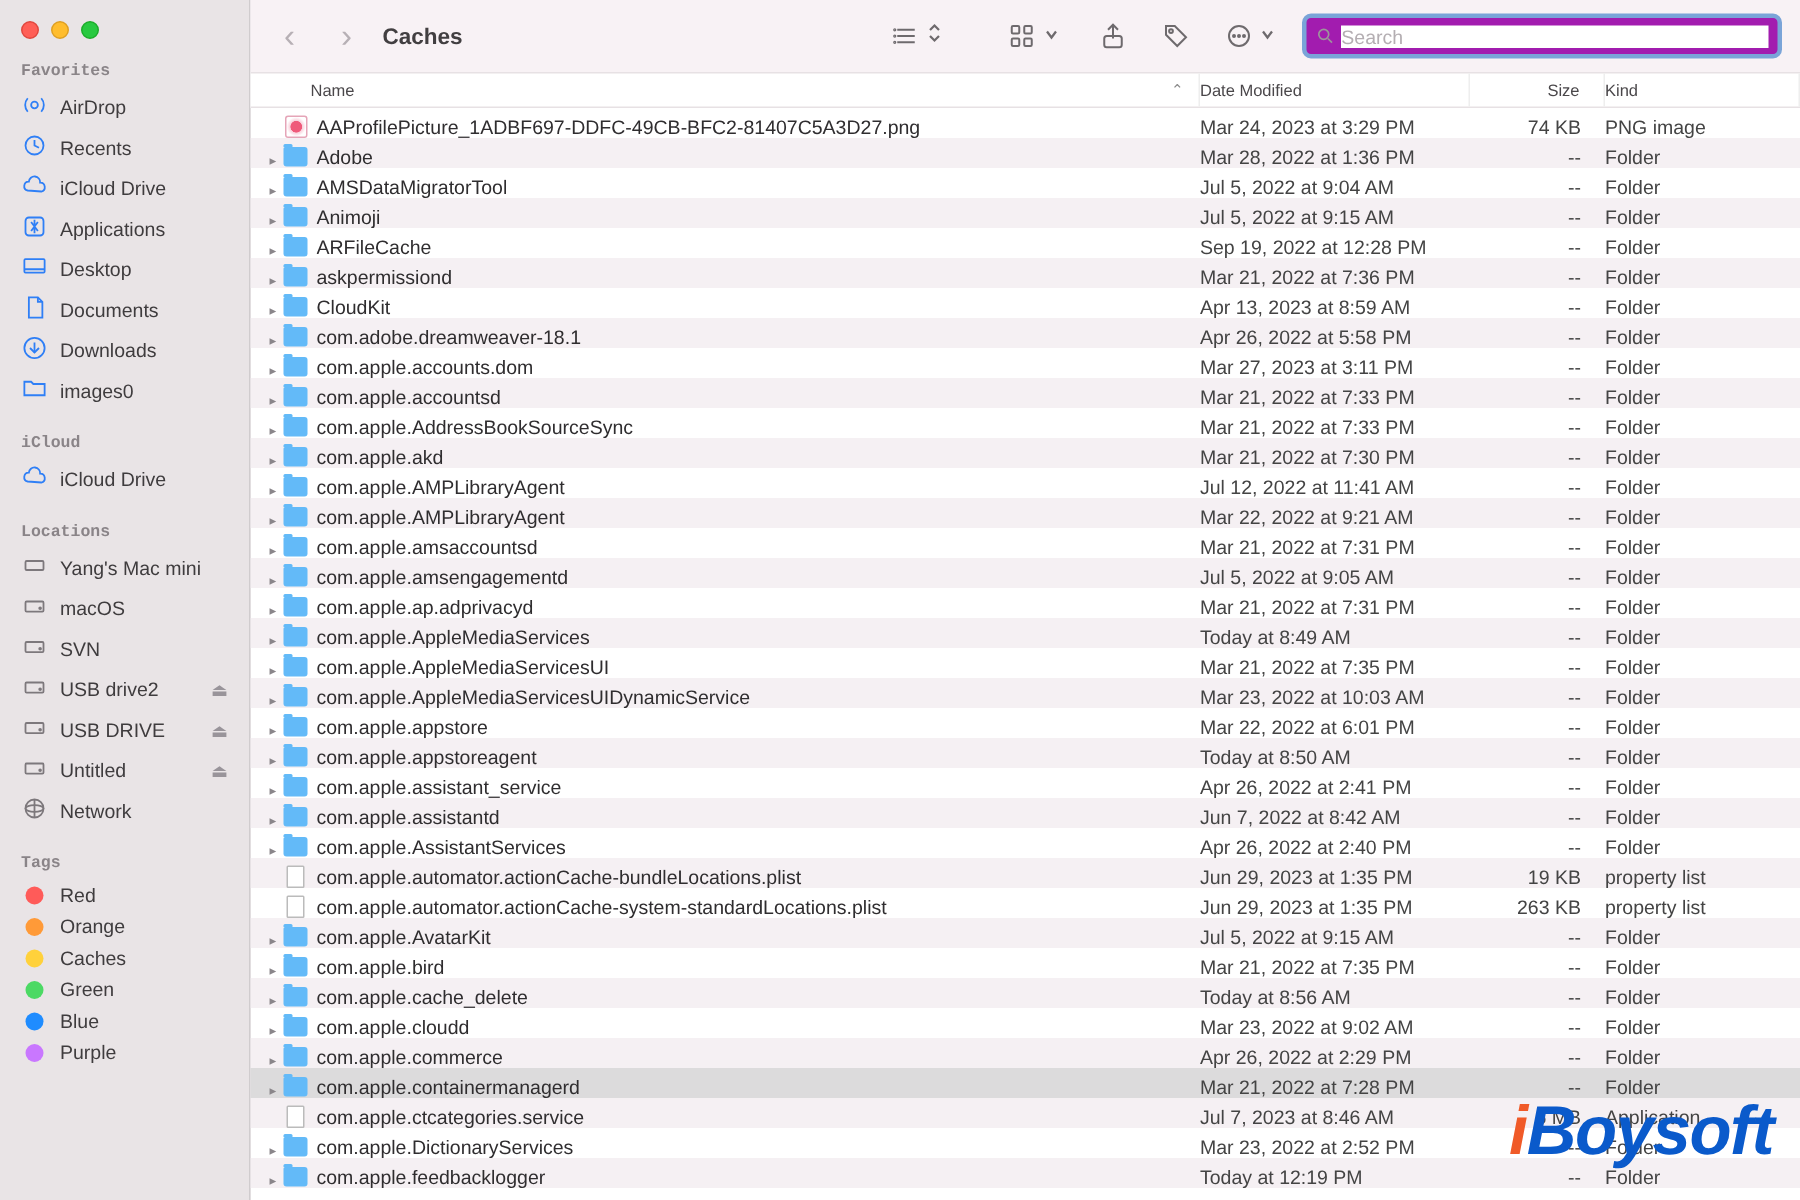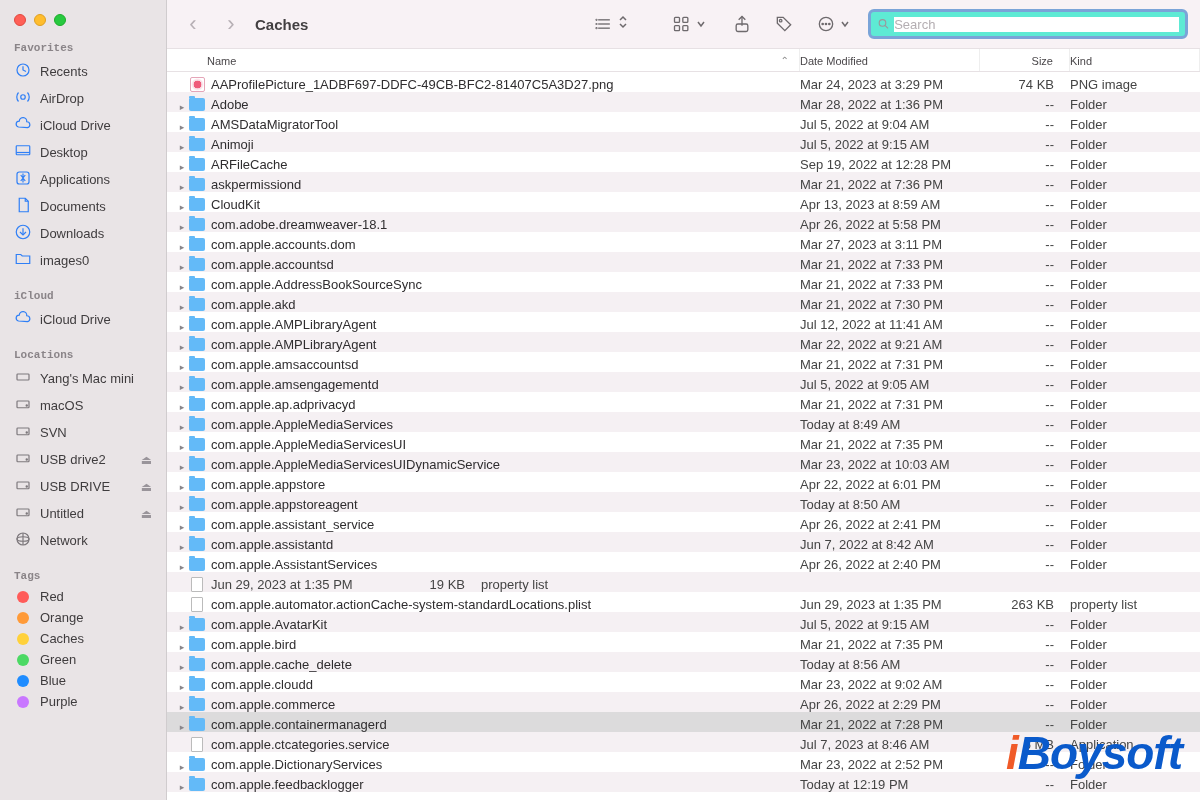--- a/index.html
+++ b/index.html
@@ -17,21 +17,21 @@
 .tagdot { width:12px; height:12px; border-radius:50%; flex-shrink:0; margin:0 3px; }
 .main { flex:1; display:flex; flex-direction:column; height:800px; }
 .toolbar { height:48px; display:flex; align-items:center; padding:0 12px; gap:10px; background:#f8f2f5; }
 .nav-arrow { width:28px; color:#b7b0b5; font-size:22px; text-align:center; cursor:default; }
 .title { font-size:15px; font-weight:600; color:#423f41; margin-left:0; }
 .tool-spacer { flex:1; }
 .tool-btn { width:32px; height:28px; display:flex; align-items:center; justify-content:center; color:#6e6a6d; cursor:default; }
 .tool-btn svg { width:20px; height:20px; }
 .tool-group { display:flex; align-items:center; }
 .chev-sm { width:10px; color:#6e6a6d; margin-left:-2px; }
-.search-wrap { flex-shrink:0; width:320px; height:28px; border:3px solid #7aa4d8; border-radius:6px; background:#5eead4; display:flex; align-items:center; padding:12px 6px; margin-left:8px; }
+.search-wrap { flex-shrink:0; width:320px; height:28px; border:3px solid #7aa4d8; border-radius:6px; background:#a21caf; display:flex; align-items:center; padding:12px 6px; margin-left:8px; }
 .search-wrap svg { width:14px; height:14px; color:#9c969a; }
 .search-wrap input { border:none; outline:none; font-size:13px; margin-left:4px; width:100%; color:#444; }
 .search-wrap input::placeholder { color:#b4aeb2; }
 .cols { height:24px; border-top:1px solid #e7e1e4; border-bottom:1px solid #e7e1e4; display:flex; align-items:center; font-size:11px; color:#4a474a; background:#fff; }
 .col-name { flex:1; padding-left:40px; position:relative; }
 .col-name .sort { position:absolute; right:10px; font-size:10px; color:#888; }
 .col-date { width:180px; }
 .col-size { width:90px; text-align:right; padding-right:16px; }
 .col-kind { width:130px; }
 .cols > div { border-right:1px solid #eee; height:100%; line-height:24px; }
@@ -59,52 +59,52 @@
   <div class="traffic">
     <div class="tcircle tred"></div>
     <div class="tcircle tyellow"></div>
     <div class="tcircle tgreen"></div>
   </div>
 
   <div class="section-head">Favorites</div>
   <div id="fav-list">
       <div class="side-item">
         <span><svg viewBox="0 0 24 24" fill="none" stroke="#2f7ff6" stroke-width="1.6">
-            <circle cx="12" cy="12" r="8"></circle>
-            <polyline points="12,7 12,12 16,14"></polyline>
-          </svg></span>
-        <span>Recents</span>
-      </div>
-      <div class="side-item">
-        <span><svg viewBox="0 0 24 24" fill="none" stroke="#2f7ff6" stroke-width="1.6">
             <circle cx="12" cy="12" r="3"></circle>
             <path d="M6 18a9 9 0 0 1 0-12"></path>
             <path d="M18 6a9 9 0 0 1 0 12"></path>
           </svg></span>
         <span>AirDrop</span>
       </div>
       <div class="side-item">
         <span><svg viewBox="0 0 24 24" fill="none" stroke="#2f7ff6" stroke-width="1.6">
+            <circle cx="12" cy="12" r="8"></circle>
+            <polyline points="12,7 12,12 16,14"></polyline>
+          </svg></span>
+        <span>Recents</span>
+      </div>
+      <div class="side-item">
+        <span><svg viewBox="0 0 24 24" fill="none" stroke="#2f7ff6" stroke-width="1.6">
             <path d="M6 16a4 4 0 0 1 1-7.9A5 5 0 0 1 17 9a4 4 0 0 1 1 7.9z"></path>
           </svg></span>
         <span>iCloud Drive</span>
+      </div>
+      <div class="side-item">
+        <span><svg viewBox="0 0 24 24" fill="none" stroke="#2f7ff6" stroke-width="1.6">
+            <rect x="4" y="4" width="16" height="16" rx="3"></rect>
+            <path d="M9 8l6 8M15 8l-6 8M12 6v12"></path>
+          </svg></span>
+        <span>Applications</span>
       </div>
       <div class="side-item">
         <span><svg viewBox="0 0 24 24" fill="none" stroke="#2f7ff6" stroke-width="1.6">
             <rect x="3" y="5" width="18" height="12" rx="1"></rect>
             <line x1="3" y1="14" x2="21" y2="14"></line>
           </svg></span>
         <span>Desktop</span>
-      </div>
-      <div class="side-item">
-        <span><svg viewBox="0 0 24 24" fill="none" stroke="#2f7ff6" stroke-width="1.6">
-            <rect x="4" y="4" width="16" height="16" rx="3"></rect>
-            <path d="M9 8l6 8M15 8l-6 8M12 6v12"></path>
-          </svg></span>
-        <span>Applications</span>
       </div>
       <div class="side-item">
         <span><svg viewBox="0 0 24 24" fill="none" stroke="#2f7ff6" stroke-width="1.6">
             <path d="M7 3h8l4 4v14H7z"></path>
             <polyline points="15,3 15,7 19,7"></polyline>
           </svg></span>
         <span>Documents</span>
       </div>
       <div class="side-item">
         <span><svg viewBox="0 0 24 24" fill="none" stroke="#2f7ff6" stroke-width="1.6">
@@ -494,21 +494,21 @@
         <div class="rdate">Mar 23, 2022 at 10:03 AM</div>
         <div class="rsize">--</div>
         <div class="rkind">Folder</div>
       </div>
       <div class="row">
         <div class="rcaret">▸</div>
         <div class="ricon">
           <div class="fold-ic"></div>
         </div>
         <div class="rname">com.apple.appstore</div>
-        <div class="rdate">Apr 22, 2022 at 6:01 PM</div>
+        <div class="rdate">Mar 22, 2022 at 6:01 PM</div>
         <div class="rsize">--</div>
         <div class="rkind">Folder</div>
       </div>
       <div class="row alt">
         <div class="rcaret">▸</div>
         <div class="ricon">
           <div class="fold-ic"></div>
         </div>
         <div class="rname">com.apple.appstoreagent</div>
         <div class="rdate">Today at 8:50 AM</div>
@@ -543,20 +543,21 @@
         <div class="rname">com.apple.AssistantServices</div>
         <div class="rdate">Apr 26, 2022 at 2:40 PM</div>
         <div class="rsize">--</div>
         <div class="rkind">Folder</div>
       </div>
       <div class="row alt">
         <div class="rcaret"></div>
         <div class="ricon">
           <div class="doc-ic"></div>
         </div>
+        <div class="rname">com.apple.automator.actionCache-bundleLocations.plist</div>
         <div class="rdate">Jun 29, 2023 at 1:35 PM</div>
         <div class="rsize">19 KB</div>
         <div class="rkind">property list</div>
       </div>
       <div class="row">
         <div class="rcaret"></div>
         <div class="ricon">
           <div class="doc-ic"></div>
         </div>
         <div class="rname">com.apple.automator.actionCache-system-standardLocations.plist</div>

